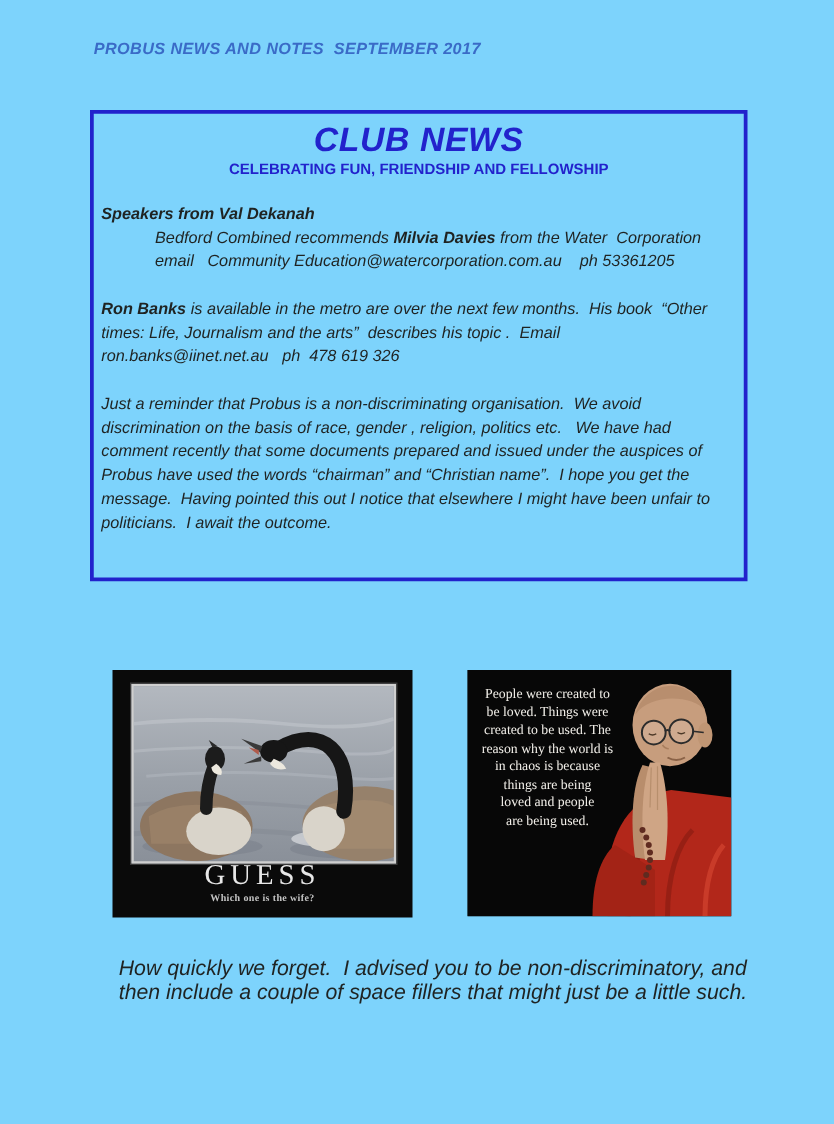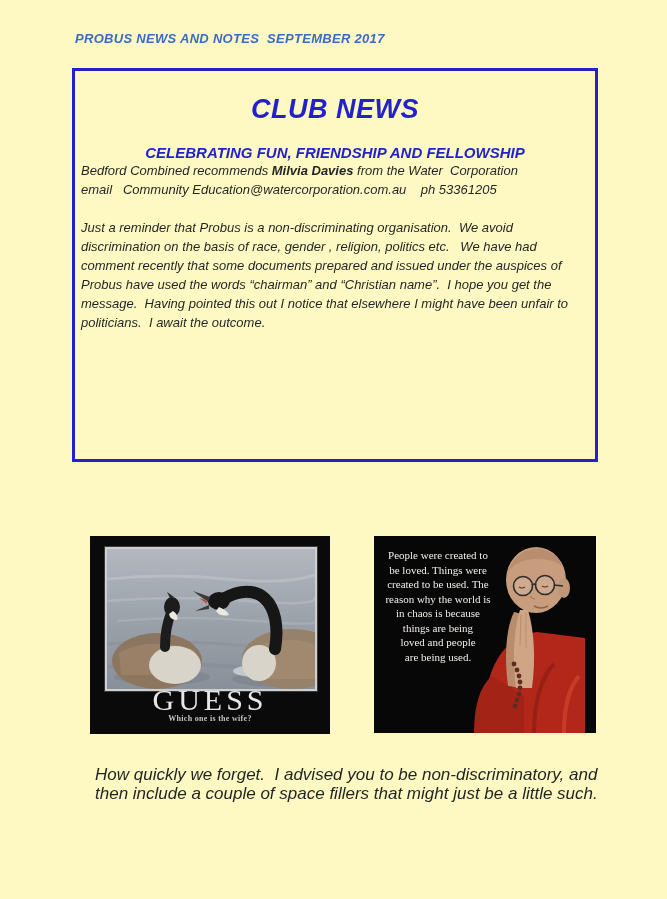--- a/index.html
+++ b/index.html
@@ -2,76 +2,75 @@
 <html style="--header-blue: #3a6bc7; --box-blue: #2222cc; --body-ink: #1f2322;"><head>
 <meta charset="utf-8">
 <style>
   :root{
     --header-blue:#3a6bc7;
     --box-blue:#2222cc;
     --body-ink:#1f2322;
   }
   html,body{margin:0;padding:0;background:#ffffff;}
   .page{
-    position:relative;width:667px;height:899px;background:#fef9c3;overflow:hidden;
+    position:relative;width:667px;height:899px;background:#7dd3fc;overflow:hidden;
     font-family:"Liberation Sans",sans-serif;color:var(--body-ink);
   }
   .doc-header{
     position:absolute;left:75px;top:31px;
     color:var(--header-blue);font-weight:bold;font-style:italic;
     font-size:13px;letter-spacing:0.3px;white-space:pre;
   }
   .club-box{
-    position:absolute;left:72px;top:68px;width:508px;height:369px;
-    border:3px solid var(--box-blue);padding:19px 6px 0 6px;
+    position:absolute;left:72px;top:88px;width:508px;height:369px;
+    border:3px solid var(--box-blue);padding:2px 6px 0 6px;
   }
   .club-title{
     text-align:center;color:var(--box-blue);font-weight:bold;font-style:italic;
     font-size:27px;margin-top:4px;letter-spacing:0.5px;
   }
   .club-sub{
-    text-align:center;color:var(--box-blue);font-weight:bold;font-style:italic;
-    font-size:15px;margin-top:19px;
+    text-align:center;color:var(--box-blue);font-weight:bold;
+    font-size:12px;margin-top:0;
   }
   .para{
     font-style:italic;font-size:13px;line-height:19px;color:var(--body-ink);
     white-space:pre-wrap;margin:19px 0 0 0;
   }
   .para.first{margin-top:14px;}
-  .para.nogap{margin-top:0;}
+  .para.nogap{margin-top:0;margin-left:43px;}
   .para.bold{font-weight:bold;}
   .filler-intro{
     position:absolute;left:88px;top:487px;width:520px;
     font-style:italic;font-size:13px;line-height:19px;white-space:pre-wrap;
   }
   
   .guess-poster{
     position:absolute;left:90px;top:536px;width:240px;height:198px;
     background:#0a0a0a;
   }
   .guess-photo{
     position:absolute;left:15px;top:11px;width:208px;height:140px;
     border:2px solid #cfcfcf;outline:1px solid #3a3a3a;background:#9aa0a8;
   }
   .guess-photo svg{display:block;}
   .guess-title{
     position:absolute;left:0;top:151px;width:100%;text-align:center;
-    font-family:"Liberation Serif",serif;font-size:30px;color:#e8e8e8;
+    font-family:"Liberation Serif",serif;font-size:23px;color:#e8e8e8;
     letter-spacing:4px;line-height:26px;
   }
   .guess-caption{
     position:absolute;left:0;top:178px;width:100%;text-align:center;
     font-family:Liberation Serif, serif;font-weight:bold;
     font-size:8px;color:#c4c4c4;letter-spacing:0.3px;
   }
   
   .dalai-poster{
     position:absolute;left:374px;top:536px;width:211px;height:197px;
     background:#070707;
-    padding-left:11px;
   }
   .dalai-poster svg{display:block;position:absolute;left:0;top:0;}
   .dalai-quote{
     position:absolute;left:2px;top:12px;width:124px;text-align:center;
     font-family:"Liberation Serif",serif;font-size:11px;line-height:14.5px;
     color:#f2efe9;white-space:pre-line;
   }
   .closing-remark{
     position:absolute;left:95px;top:765px;width:512px;
     font-style:italic;font-size:17px;line-height:19px;white-space:pre-wrap;
@@ -82,23 +81,25 @@
 
 <div class="page">
 
   <div class="doc-header">PROBUS NEWS AND NOTES  SEPTEMBER 2017</div>
 
   <div class="club-box">
     <div class="club-title">CLUB NEWS</div>
     <div class="club-sub">CELEBRATING FUN, FRIENDSHIP AND FELLOWSHIP</div>
 
 
+    <p class="para bold">Speakers from Val Dekanah</p>
     <p class="para nogap"><span>Bedford Combined recommends </span><span style="font-weight: bold;">Milvia Davies </span><span>from the Water  Corporation</span></p>
     <p class="para nogap">email   Community Education@watercorporation.com.au    ph 53361205</p>
 
+    <p class="para"><span style="font-weight: bold;">Ron Banks </span><span>is available in the metro are over the next few months.  His book  “Other times: Life, Journalism and the arts”  describes his topic .  Email  ron.banks@iinet.net.au   ph  478 619 326</span></p>
 
     <p class="para">Just a reminder that Probus is a non-discriminating organisation.  We avoid discrimination on the basis of race, gender , religion, politics etc.   We have had comment recently that some documents prepared and issued under the auspices of Probus have used the words “chairman” and “Christian name”.  I hope you get the message.  Having pointed this out I notice that elsewhere I might have been unfair to politicians.  I await the outcome.</p>
   </div>
 
 
   <div class="guess-poster">
     <div class="guess-photo">
       <svg width="208" height="140" viewBox="0 0 208 140">
         <defs>
           <linearGradient id="water" x1="0" y1="0" x2="0" y2="1">

